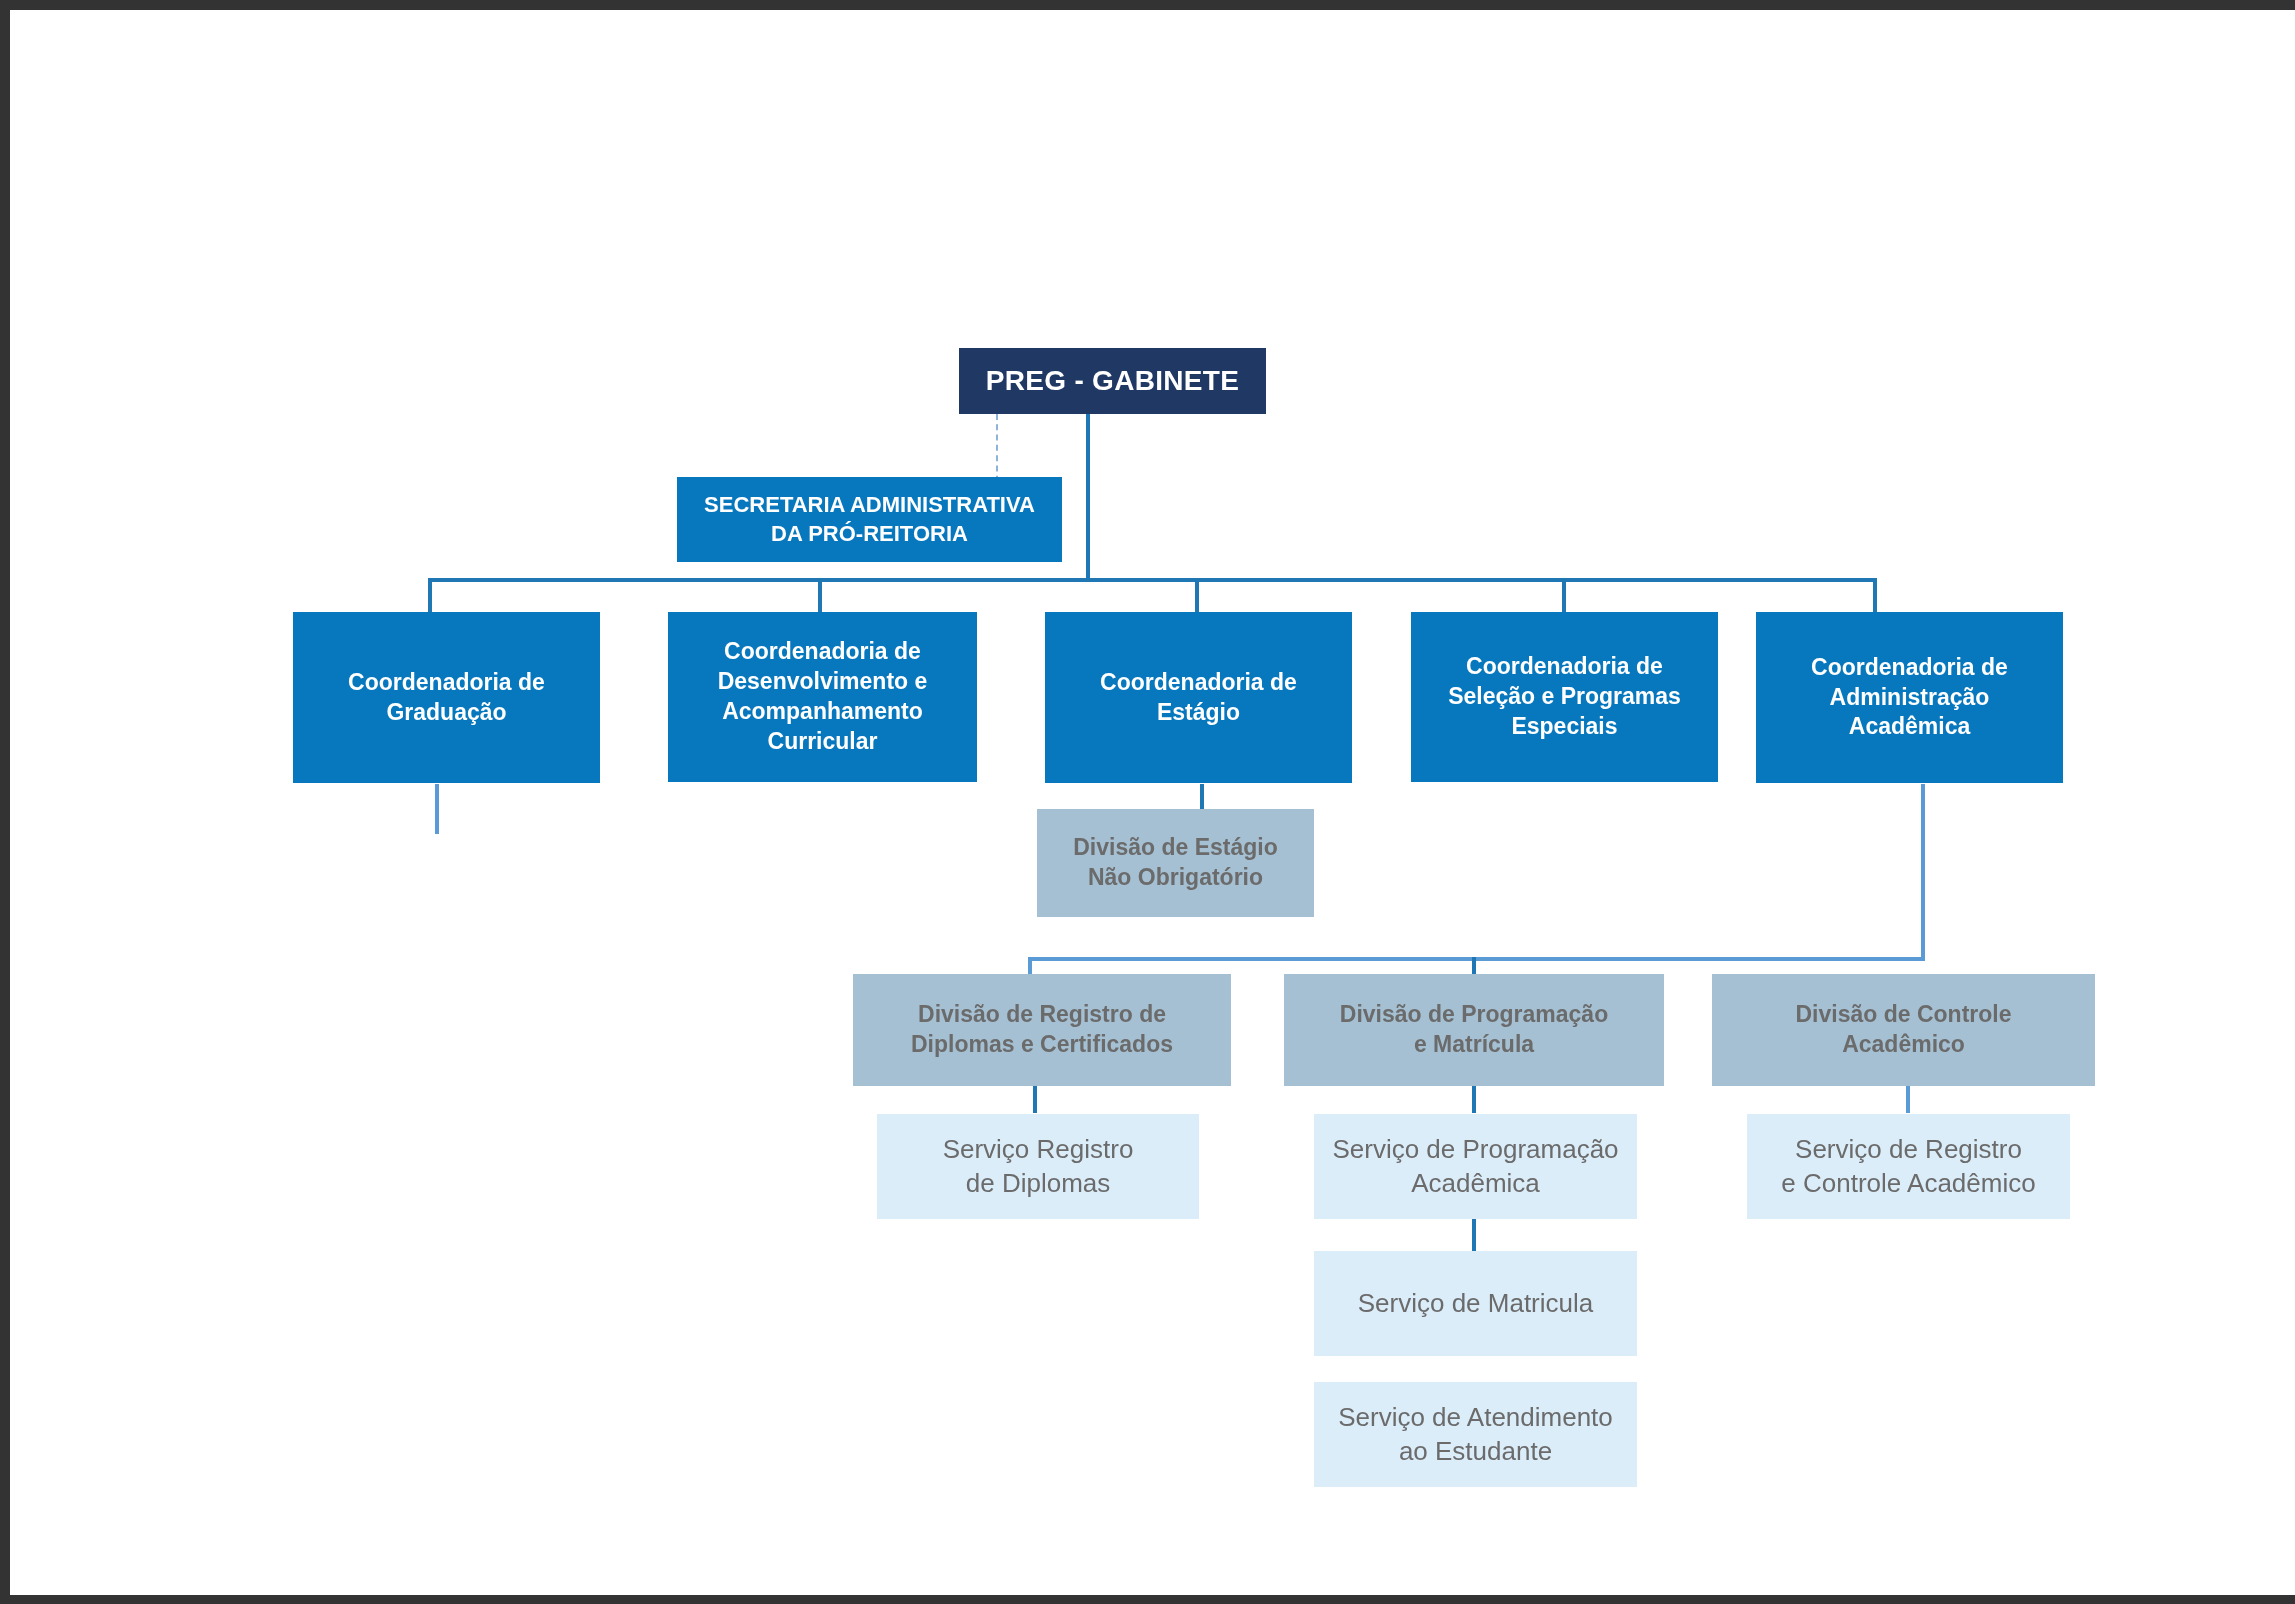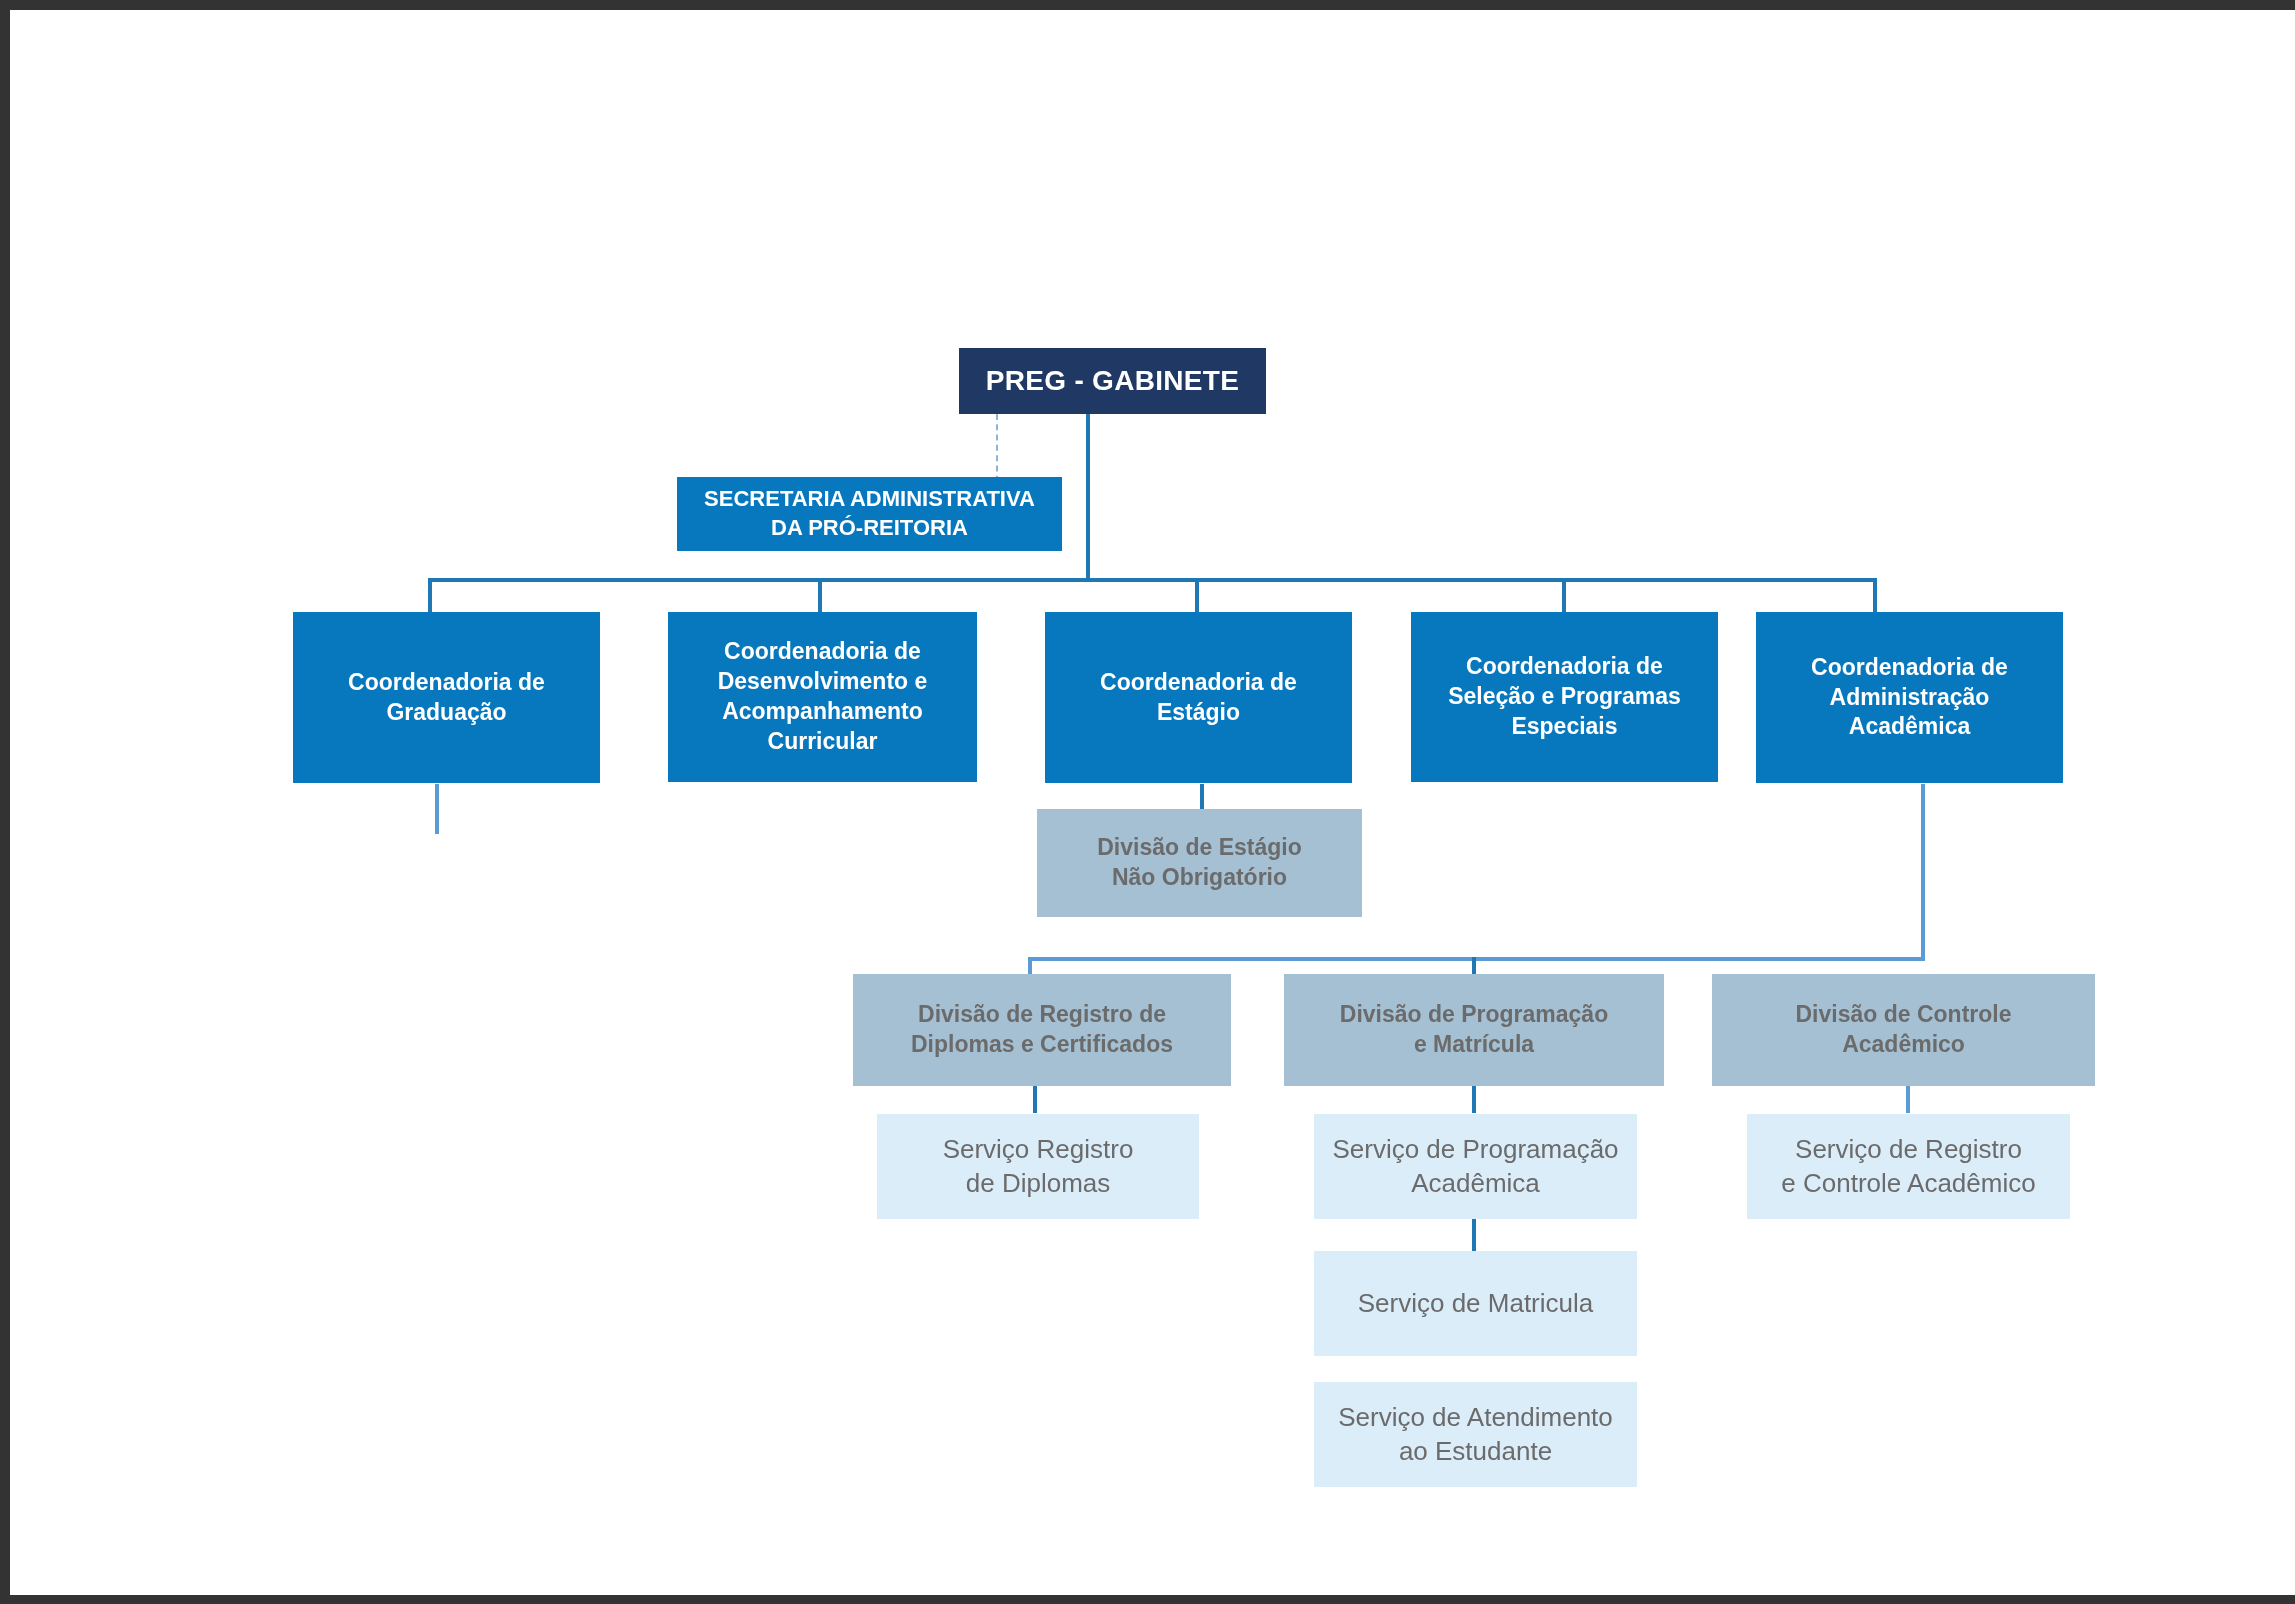--- a/index.html
+++ b/index.html
@@ -127,21 +127,21 @@
     <div class="conn" style="left:1023px; top:1075px; width:3.5px; height:28px;"></div>
     <div class="conn" style="left:1462px; top:1075px; width:3.5px; height:28px;"></div>
     <div class="conn-light" style="left:1896px; top:1075px; width:3.5px; height:28px;"></div>
 
     <div class="conn" style="left:1462px; top:1209px; width:3.5px; height:32px;"></div>
 
     <div class="node lvl-root" style="left:949px; top:338px; width:307px; height:66px;">
       <span>PREG - GABINETE</span>
     </div>
 
-    <div class="node lvl-secretaria" style="left:667px; top:467px; width:385px; height:74px;">
+    <div class="node lvl-secretaria" style="left:667px; top:467px; width:385px; height:85px;">
       <span>SECRETARIA  ADMINISTRATIVA
 DA PRÓ-REITORIA</span>
     </div>
 
     <div class="node lvl-coord" style="left:283px; top:602px; width:307px; height:171px;">
       <span>Coordenadoria de
 Graduação</span>
     </div>
 
     <div class="node lvl-coord" style="left:658px; top:602px; width:309px; height:170px;">
@@ -162,21 +162,21 @@
 Especiais</span>
     </div>
 
     <div class="node lvl-coord" style="left:1746px; top:602px; width:307px; height:171px;">
       <span>Coordenadoria de
 Administração
 Acadêmica</span>
     </div>
 
 
-    <div class="node lvl-divisao" style="left:1027px; top:799px; width:325px; height:108px;">
+    <div class="node lvl-divisao" style="left:1027px; top:799px; width:277px; height:108px;">
       <span>Divisão de Estágio
 Não Obrigatório</span>
     </div>
 
     <div class="node lvl-divisao" style="left:843px; top:964px; width:378px; height:112px;">
       <span>Divisão de Registro de
 Diplomas e Certificados</span>
     </div>
 
     <div class="node lvl-divisao" style="left:1274px; top:964px; width:380px; height:112px;">

